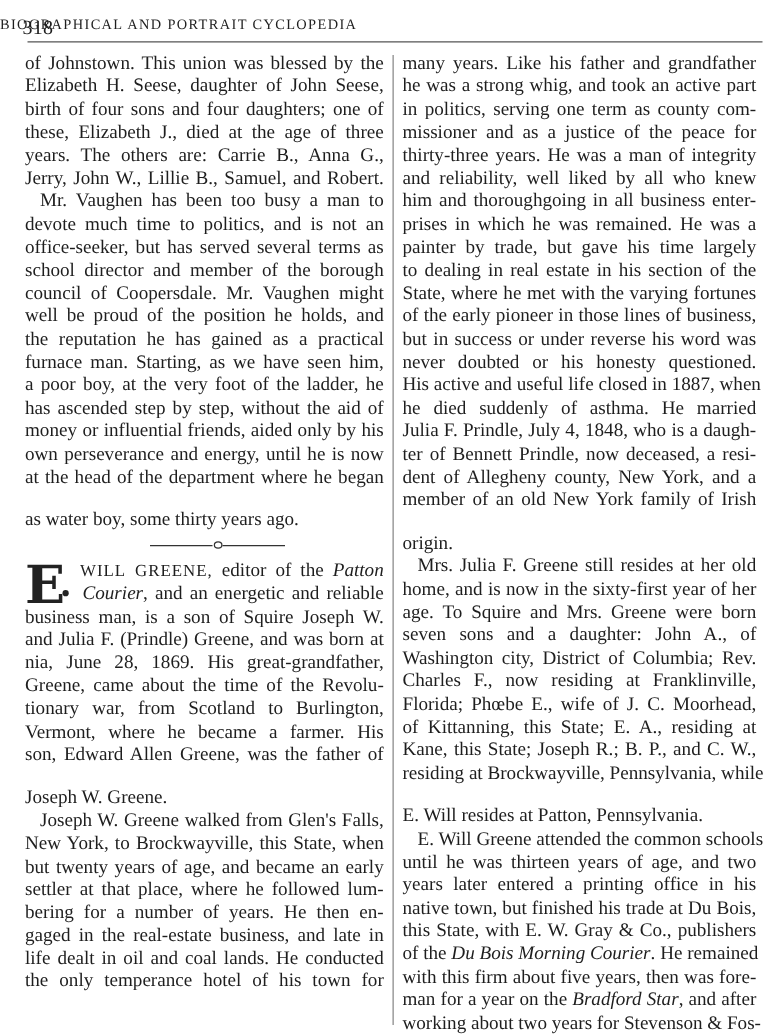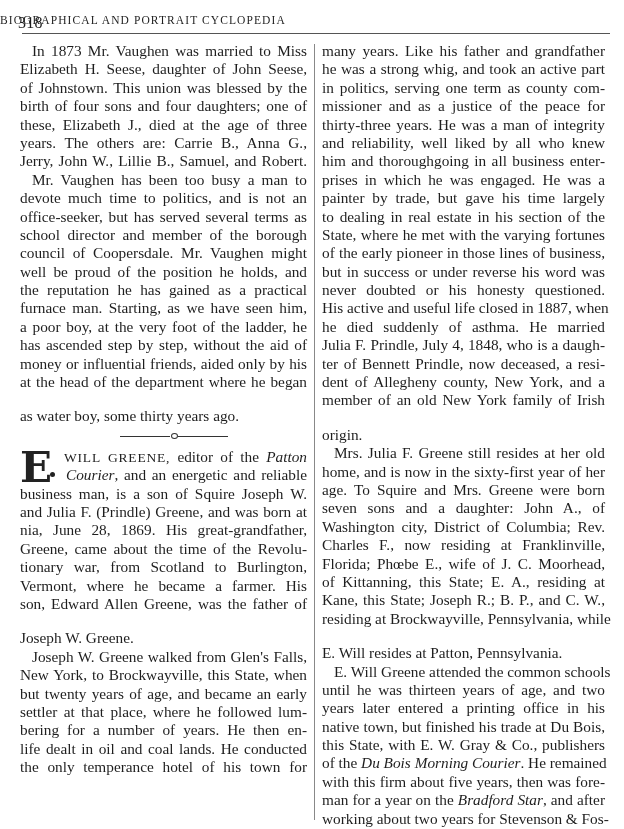--- a/index.html
+++ b/index.html
@@ -41,40 +41,40 @@
 
 <div class="header">
   <span class="page-number">318</span>
   <span class="running-title">BIOGRAPHICAL AND PORTRAIT CYCLOPEDIA</span>
 </div>
 <div class="header-rule"></div>
 <div class="col-divider"></div>
 
 <div class="col col-left">
   <div>
-    <span class="line indent">In 1873 Mr. Vaughen was married to Miss</span>
+    <span class="line">of Johnstown.  This union was blessed by the</span>
     <span class="line">Elizabeth H. Seese, daughter of John Seese,</span>
-    <span class="line">of Johnstown.  This union was blessed by the</span>
     <span class="line">birth of four sons and four daughters; one of</span>
     <span class="line">these, Elizabeth J., died at the age of three</span>
     <span class="line">years.  The others are: Carrie B., Anna G.,</span>
     <span class="line">Jerry, John W., Lillie B., Samuel, and Robert.</span>
   </div>
   <div>
     <span class="line indent">Mr. Vaughen has been too busy a man to</span>
     <span class="line">devote much time to politics, and is not an</span>
     <span class="line">office-seeker, but has served several terms as</span>
     <span class="line">school director and member of the borough</span>
     <span class="line">council of Coopersdale.  Mr. Vaughen might</span>
     <span class="line">well be proud of the position he holds, and</span>
     <span class="line">the reputation he has gained as a practical</span>
     <span class="line">furnace man.  Starting, as we have seen him,</span>
     <span class="line">a poor boy, at the very foot of the ladder, he</span>
     <span class="line">has ascended step by step, without the aid of</span>
     <span class="line">money or influential friends, aided only by his</span>
+    <span class="line">own perseverance and energy, until he is now</span>
     <span class="line">at the head of the department where he began</span>
     <span class="line last">as water boy, some thirty years ago.</span>
   </div>
 
   <div class="ornament">
     <span class="bar l"></span>
     <span class="dot"></span>
     <span class="bar r"></span>
   </div>
 
@@ -92,35 +92,36 @@
     <span class="line">son, Edward Allen Greene, was the father of</span>
     <span class="line last">Joseph W. Greene.</span>
   </div>
 
   <div>
     <span class="line indent">Joseph W. Greene walked from Glen's Falls,</span>
     <span class="line">New York, to Brockwayville, this State, when</span>
     <span class="line">but twenty years of age, and became an early</span>
     <span class="line">settler at that place, where he followed lum-</span>
     <span class="line">bering for a number of years.  He then en-</span>
+    <span class="line">gaged in the real-estate business, and late in</span>
     <span class="line">life dealt in oil and coal lands.  He conducted</span>
     <span class="line">the only temperance hotel of his town for</span>
   </div>
 </div>
 
 <div class="col col-right">
   <div>
     <span class="line">many years.  Like his father and grandfather</span>
     <span class="line">he was a strong whig, and took an active part</span>
     <span class="line">in politics, serving one term as county com-</span>
     <span class="line">missioner and as a justice of the peace for</span>
     <span class="line">thirty-three years.  He was a man of integrity</span>
     <span class="line">and reliability, well liked by all who knew</span>
     <span class="line">him and thoroughgoing in all business enter-</span>
-    <span class="line">prises in which he was engaged.  He was a</span>
+    <span class="line">prises in which he was remained.  He was a</span>
     <span class="line">painter by trade, but gave his time largely</span>
     <span class="line">to dealing in real estate in his section of the</span>
     <span class="line">State, where he met with the varying fortunes</span>
     <span class="line">of the early pioneer in those lines of business,</span>
     <span class="line">but in success or under reverse his word was</span>
     <span class="line">never doubted or his honesty questioned.</span>
     <span class="line">His active and useful life closed in 1887, when</span>
     <span class="line">he died suddenly of asthma.  He married</span>
     <span class="line">Julia F. Prindle, July 4, 1848, who is a daugh-</span>
     <span class="line">ter of Bennett Prindle, now deceased, a resi-</span>

